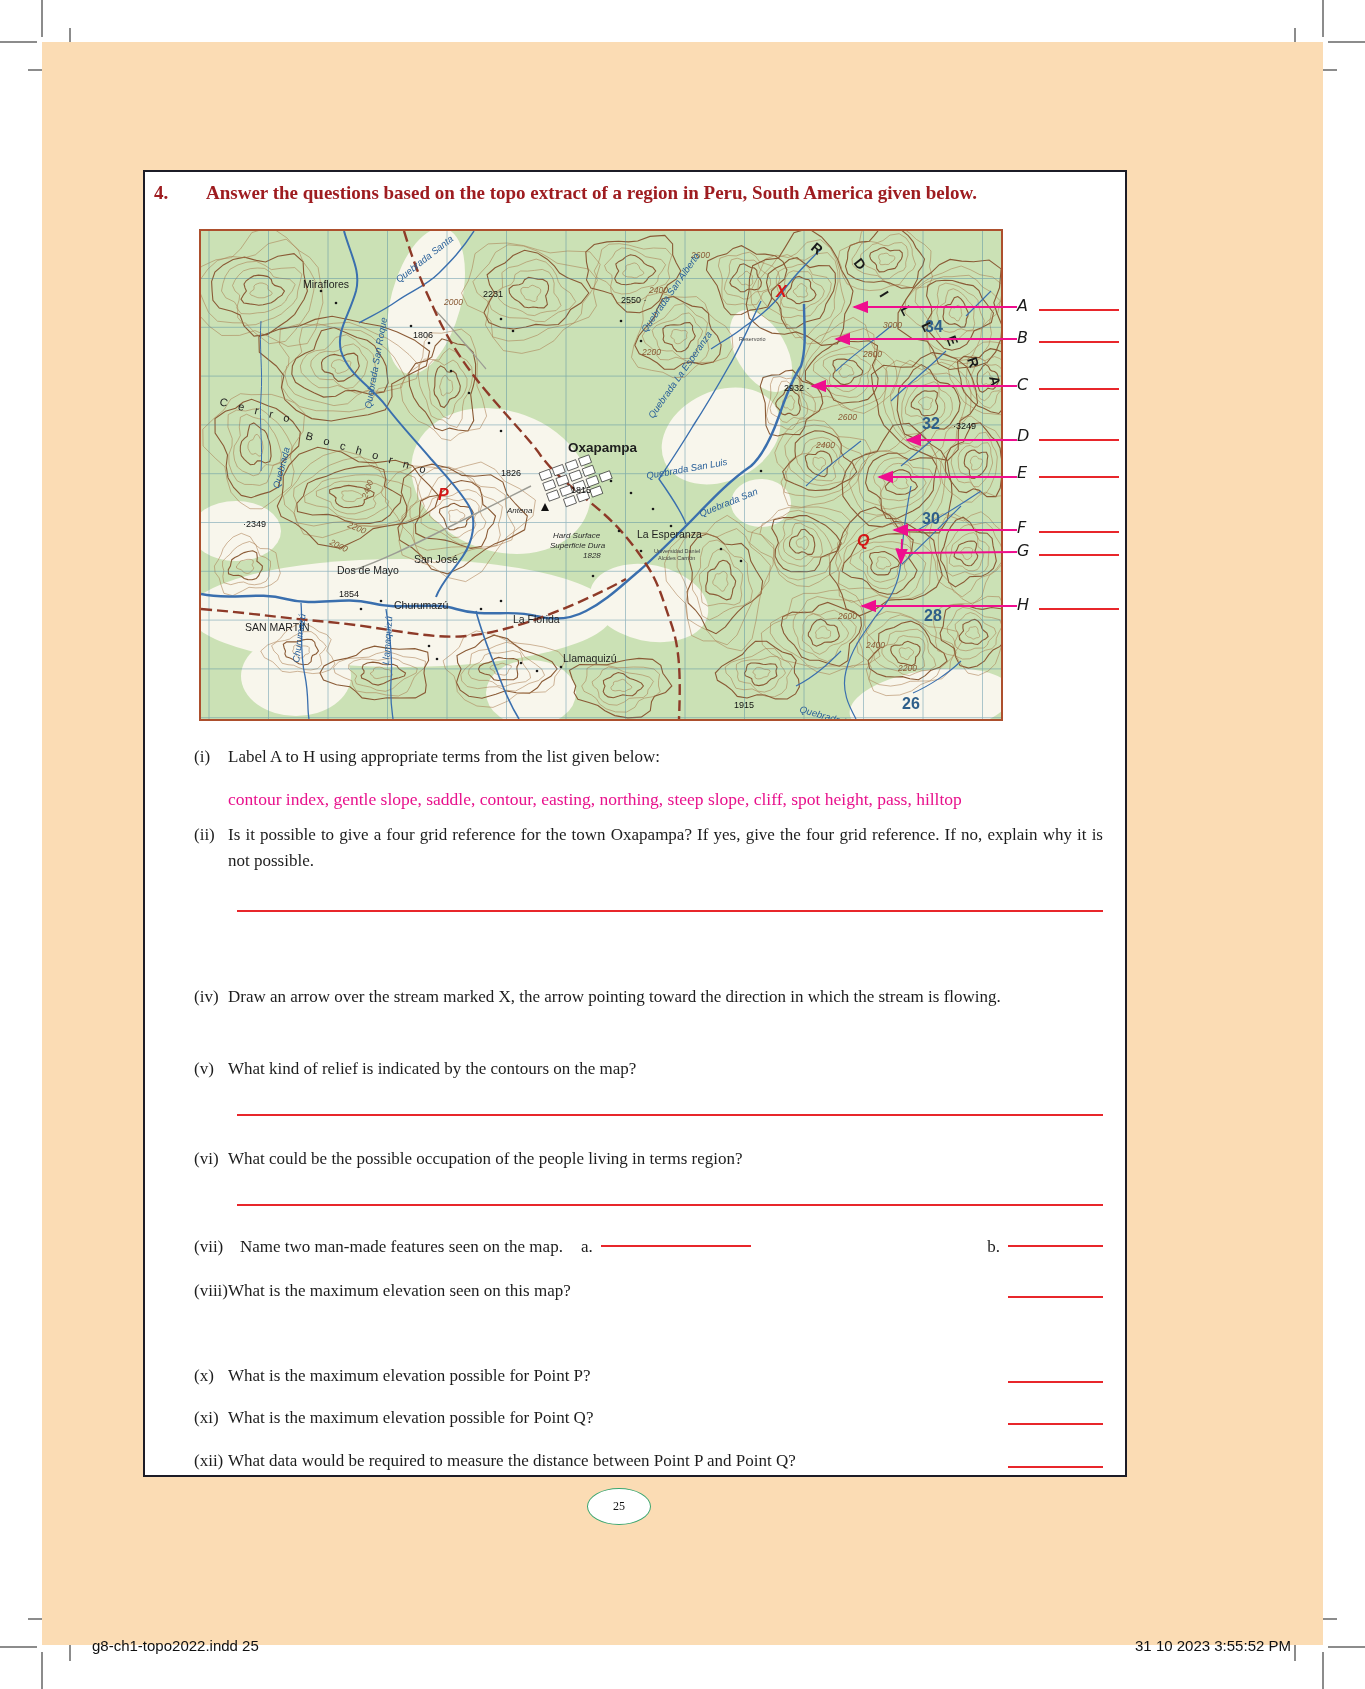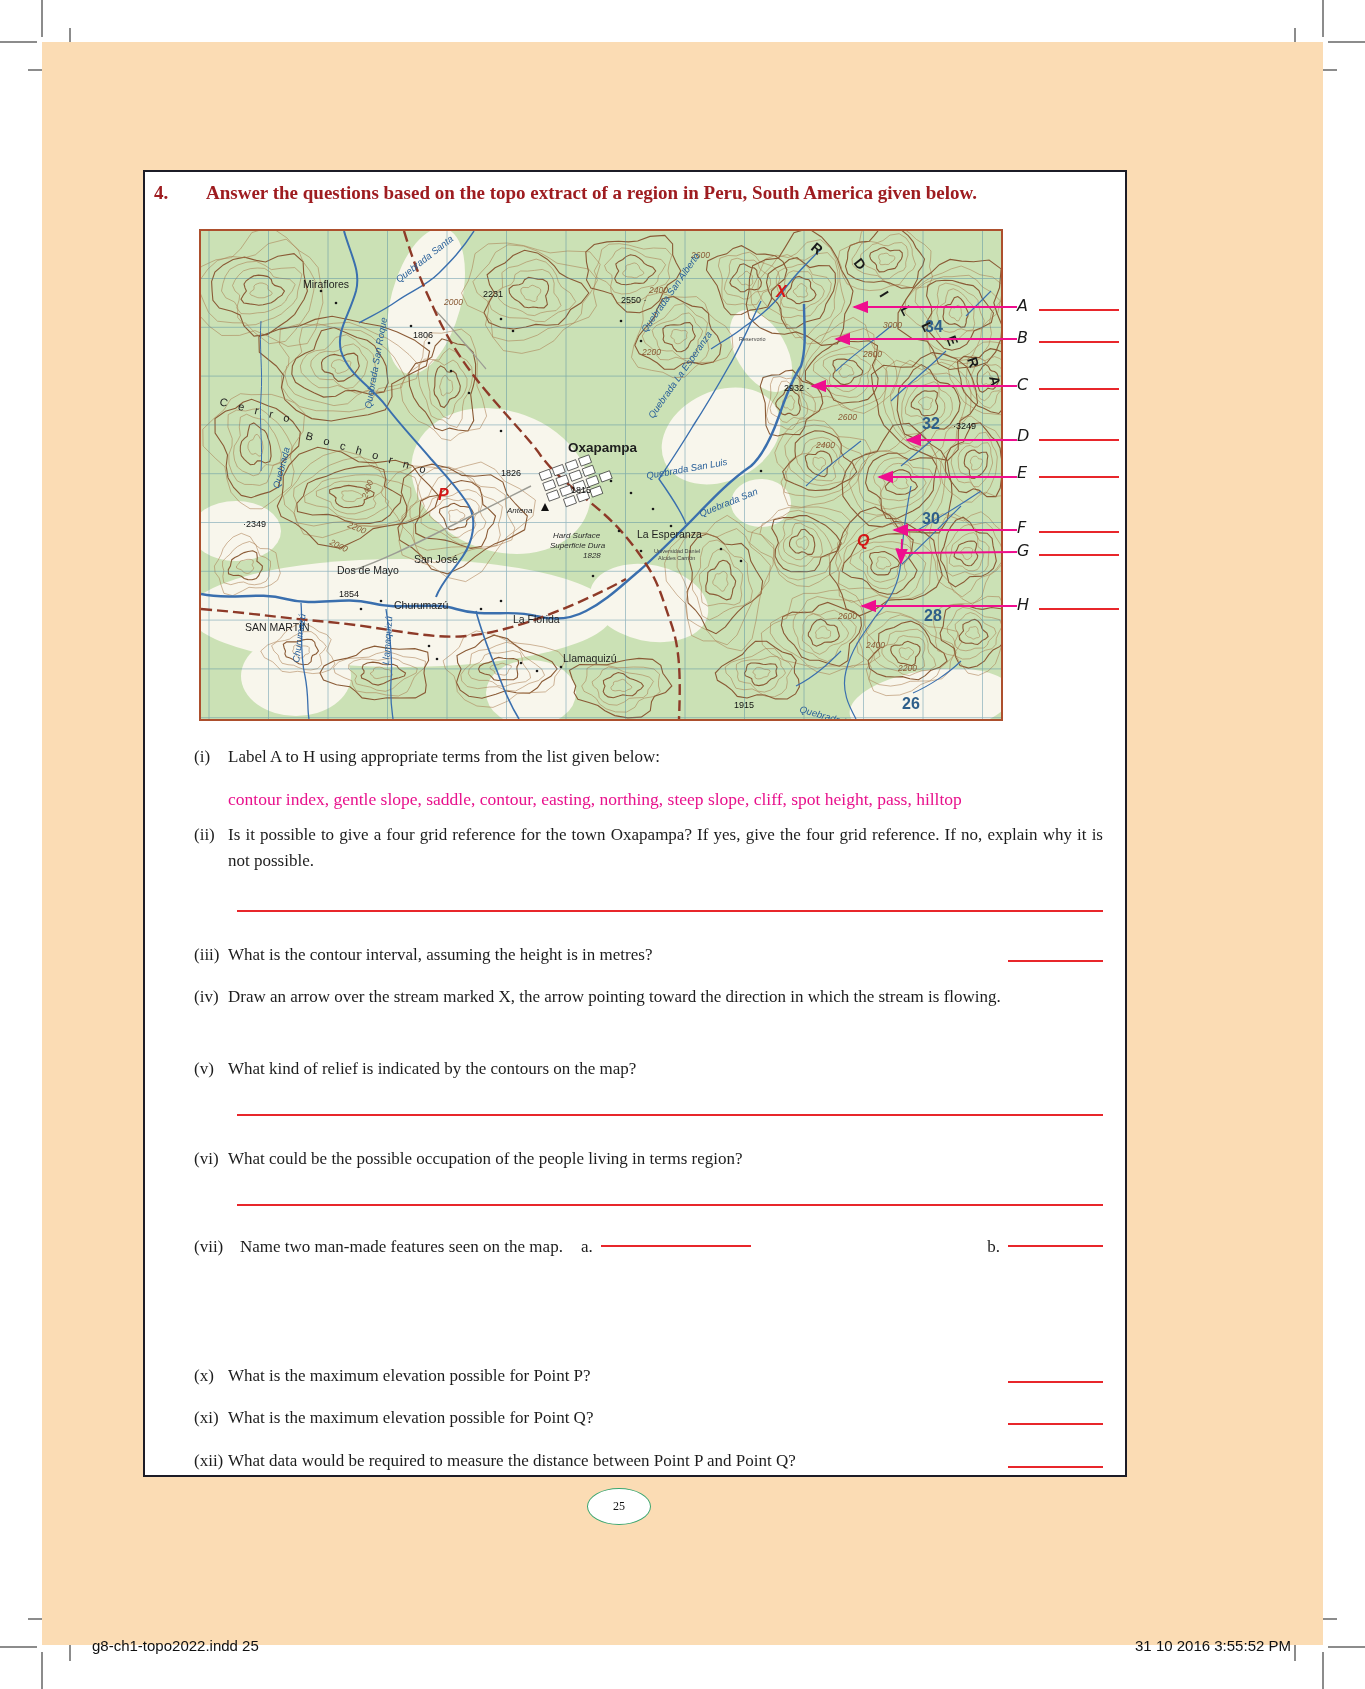--- a/index.html
+++ b/index.html
@@ -572,25 +572,20 @@
       <span class="qt">Label A to H using appropriate terms from the list given below:</span>
     </div>
     <div class="q" style="top:614px;">
       <span class="qt wordbank">contour index, gentle slope, saddle, contour, easting, northing, steep slope, cliff, spot height, pass, hilltop</span>
     </div>
     <div class="q just" style="top:650px;">
       <span class="qn">(ii)</span>
       <span class="qt">Is it possible to give a four grid reference for the town Oxapampa? If yes, give the four grid reference. If no, explain why it is not possible.</span>
     </div>
     <div class="bl" style="top:736px;"></div>
-    <div class="q" style="top:770px;">
-      <span class="qn">(iii)</span>
-      <span class="qt">What is the contour interval, assuming the height is in metres?</span>
-      <span class="sb"></span>
-    </div>
     <div class="q just" style="top:812px;">
       <span class="qn">(iv)</span>
       <span class="qt">Draw an arrow over the stream marked X, the arrow pointing toward the direction in which the stream is flowing.</span>
     </div>
     <div class="q" style="top:884px;">
       <span class="qn">(v)</span>
       <span class="qt">What kind of relief is indicated by the contours on the map?</span>
     </div>
     <div class="bl" style="top:940px;"></div>
     <div class="q" style="top:974px;">
@@ -602,20 +597,25 @@
       <span class="qn">(vii)</span>
       <span class="vii-line">
         <span class="vtxt">Name two man-made features seen on the map.</span>
         <span class="ab">a.</span>
         <span class="abl al"></span>
         <span class="bsp"></span>
         <span class="ab">b.</span>
         <span class="abl bll"></span>
       </span>
     </div>
+    <div class="q" style="top:1106px;">
+      <span class="qn">(viii)</span>
+      <span class="qt">What is the maximum elevation seen on this map?</span>
+      <span class="sb"></span>
+    </div>
     <div class="q" style="top:1191px;">
       <span class="qn">(x)</span>
       <span class="qt">What is the maximum elevation possible for Point P?</span>
       <span class="sb"></span>
     </div>
     <div class="q" style="top:1233px;">
       <span class="qn">(xi)</span>
       <span class="qt">What is the maximum elevation possible for Point Q?</span>
       <span class="sb"></span>
     </div>
@@ -625,13 +625,13 @@
       <span class="sb"></span>
     </div>
   </div>
 
   <div class="badge">
     <span>25</span>
   </div>
 </div>
 
 <div class="footer f-left">g8-ch1-topo2022.indd   25</div>
-<div class="footer f-right">31 10 2016   3:55:52 PM</div>
+<div class="footer f-right">31 10 2023   3:55:52 PM</div>
 
 </body></html>

